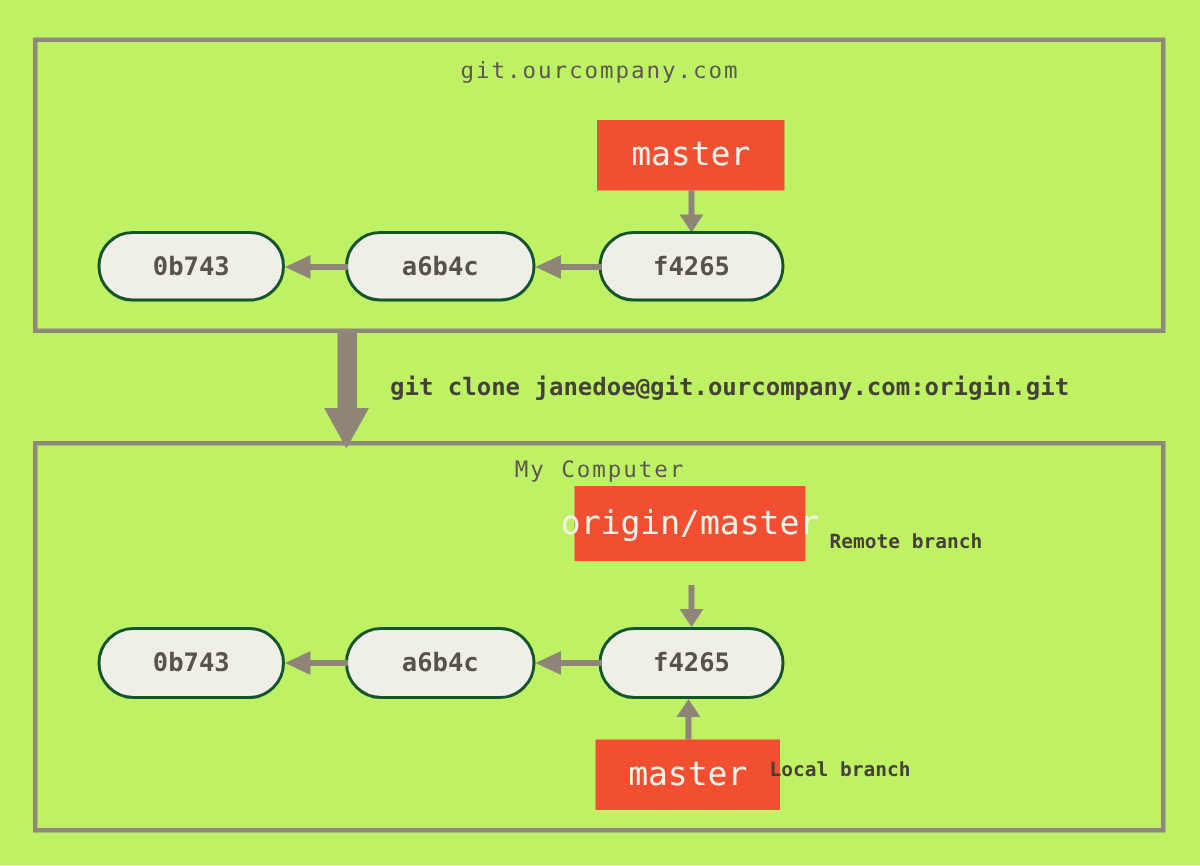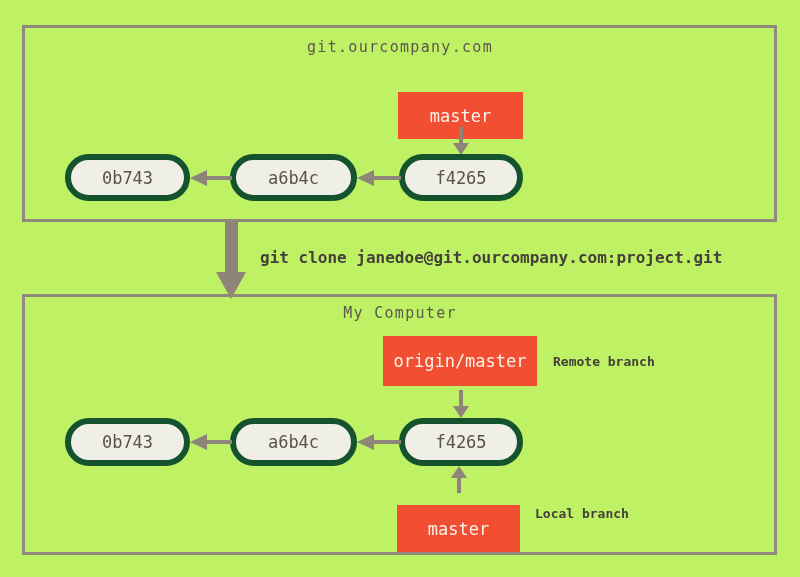--- a/index.html
+++ b/index.html
@@ -27,38 +27,38 @@
     width: 100%;
     text-align: center;
     font-size: 15px;
     letter-spacing: 1.3px;
     color: #5d5751;
   }
   .branch-label {
     position: absolute;
     background: #f14e32;
     color: #faf3e9;
-    font-size: 17px;
+    font-size: 22px;
     display: flex;
     align-items: center;
     justify-content: center;
     box-sizing: border-box;
-    margin-top: 12px;
   }
   .commit-pill {
     position: absolute;
     background: #f0efe7;
-    border: 6px solid #14532d;
+    border: 2px solid #14532d;
     border-radius: 25px;
     color: #57524c;
     font-size: 17px;
     display: flex;
     align-items: center;
     justify-content: center;
     box-sizing: border-box;
+    font-weight: bold;
   }
   .annotation {
     position: absolute;
     font-size: 13px;
     font-weight: bold;
     color: #45403a;
     white-space: nowrap;
   }
   .clone-cmd {
     position: absolute;
@@ -122,21 +122,21 @@
   <div class="commit-pill" style="left:230px; top:154px; width:127px; height:47px;">a6b4c</div>
   <div class="commit-pill" style="left:399px; top:154px; width:124px; height:47px;">f4265</div>
 
   <div class="shaft-h" style="left:206px; top:176px; width:26px;"></div>
   <div class="head-left" style="left:190px; top:170px;"></div>
   <div class="shaft-h" style="left:373px; top:176px; width:28px;"></div>
   <div class="head-left" style="left:357px; top:170px;"></div>
 
   <div class="thick-shaft"></div>
   <div class="thick-head"></div>
-  <div class="clone-cmd" style="left:260px; top:248px;">git clone janedoe@git.ourcompany.com:project.git</div>
+  <div class="clone-cmd" style="left:260px; top:248px;">git clone janedoe@git.ourcompany.com:origin.git</div>
 
   <div class="repo-box" style="left:22px; top:294px; width:755px; height:261px;"></div>
 
   <div class="box-title" style="top:304px;">My Computer</div>
 
   <div class="branch-label" style="left:383px; top:324px; width:154px; height:50px;">origin/master</div>
   <div class="annotation" style="left:553px; top:354px;">Remote branch</div>
 
   <div class="shaft-v" style="left:459px; top:390px; height:17px;"></div>
   <div class="head-down" style="left:453px; top:406px;"></div>
@@ -147,15 +147,15 @@
 
   <div class="shaft-h" style="left:206px; top:440px; width:26px;"></div>
   <div class="head-left" style="left:190px; top:434px;"></div>
   <div class="shaft-h" style="left:373px; top:440px; width:28px;"></div>
   <div class="head-left" style="left:357px; top:434px;"></div>
 
   <div class="shaft-v" style="left:457px; top:477px; height:16px;"></div>
   <div class="head-up" style="left:451px; top:466px;"></div>
 
   <div class="branch-label" style="left:397px; top:493px; width:123px; height:47px;">master</div>
-  <div class="annotation" style="left:535px; top:506px;">Local branch</div>
+  <div class="annotation" style="left:513px; top:506px;">Local branch</div>
 
 </div>
 
 </body></html>

